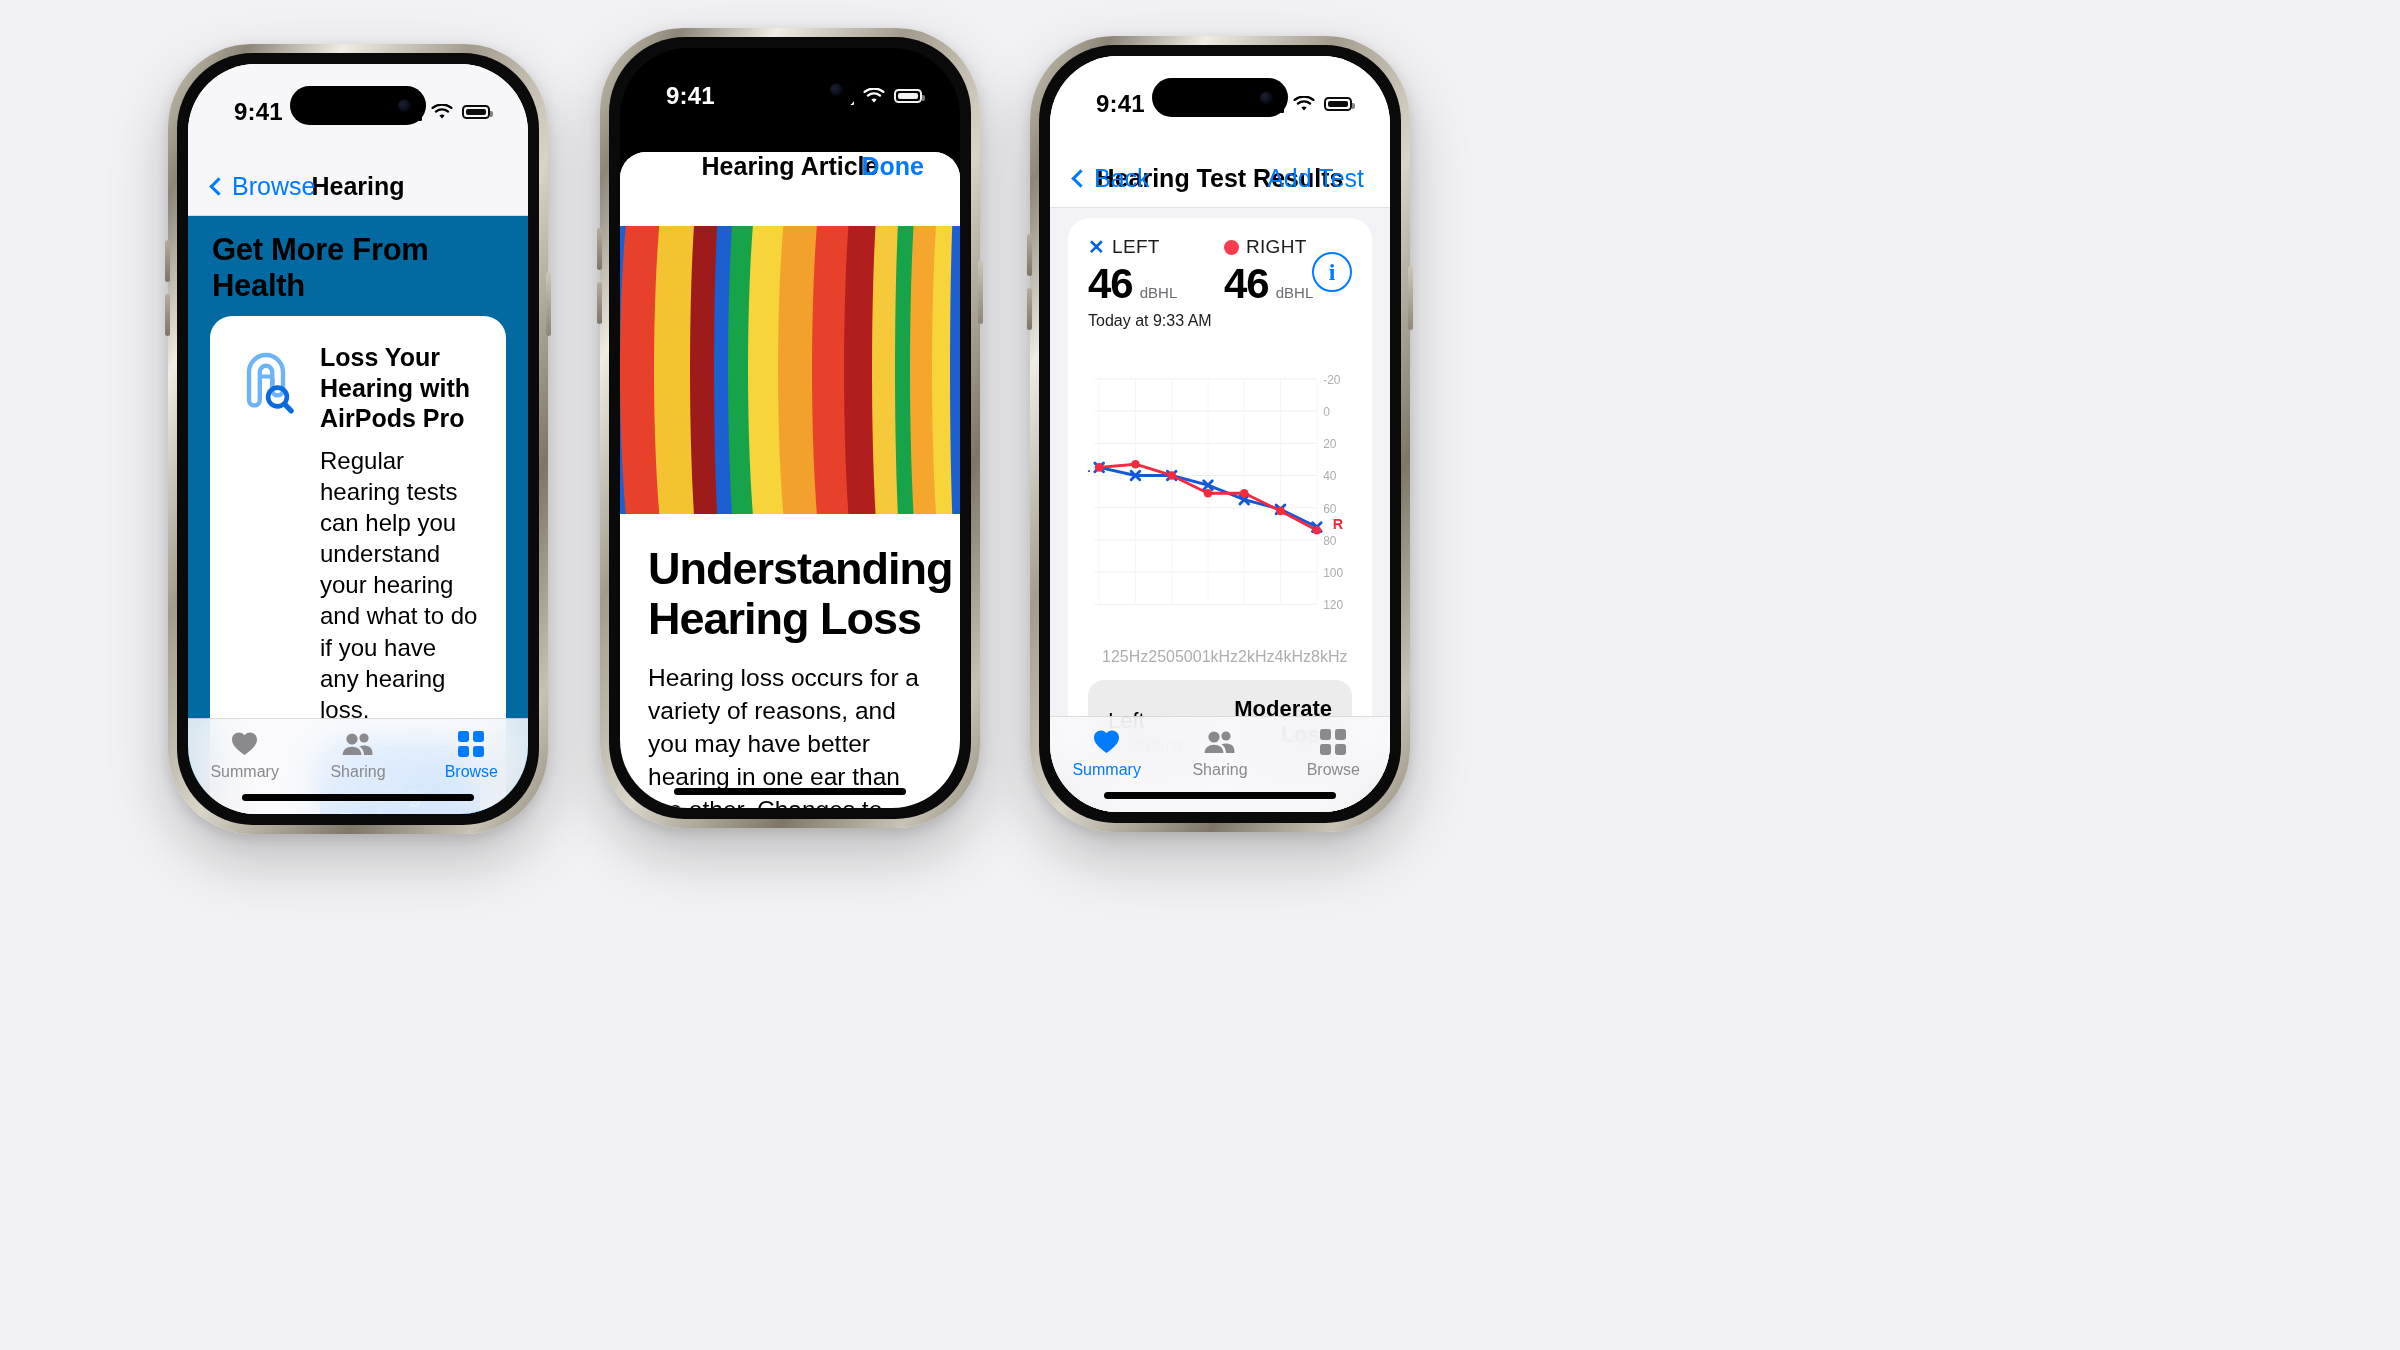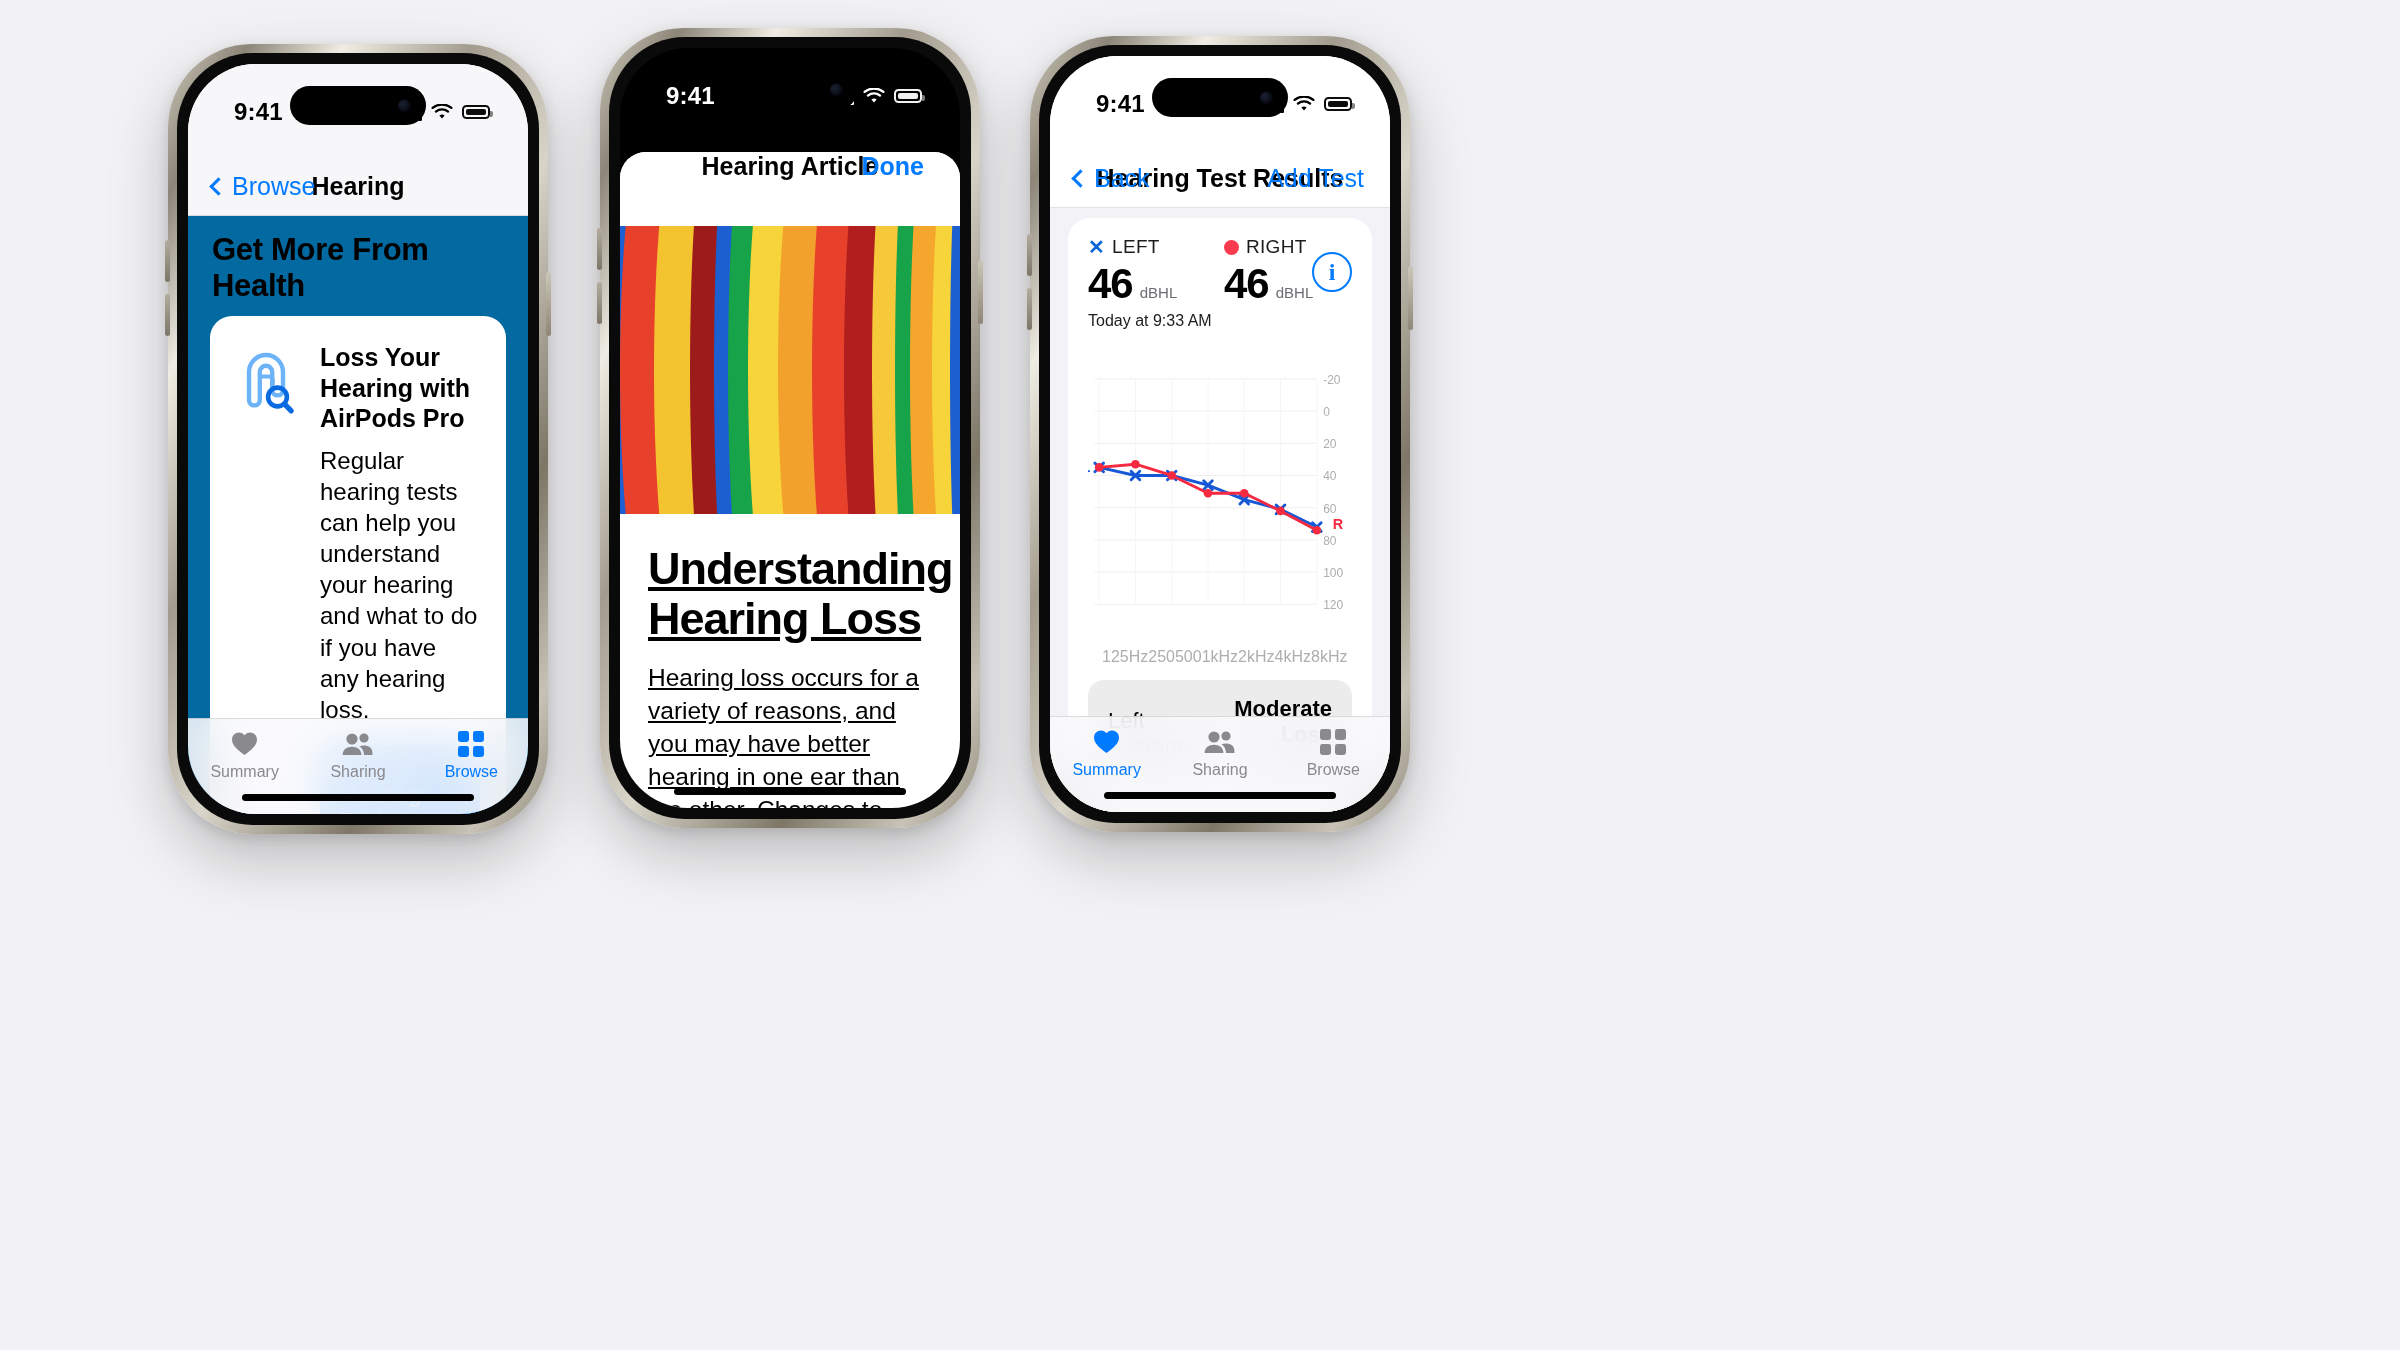--- a/index.html
+++ b/index.html
@@ -99,21 +99,21 @@
              width:232px; height:7px; border-radius:4px; background:#000; z-index:26; }
 
   
   .sheet { position:absolute; top:104px; left:0; right:0; bottom:0; background:#fff;
            border-radius:26px 26px 0 0; overflow:hidden; z-index:10; }
   .sheet-nav { height:74px; display:flex; align-items:flex-start; justify-content:center;
                position:relative; background:#fff; }
   .sheet-nav .t { font-size:25px; font-weight:700; color:#000; }
   .sheet-nav .done { position:absolute; right:36px; font-size:25px; font-weight:600; color:#007aff; }
   .art-hero { height:288px; position:relative; overflow:hidden; background:#e8a33a; }
-  .art-body { padding:30px 28px 0;text-decoration:underline; }
+  .art-body { padding:30px 28px 0; }
   .art-h1 { font-size:45px; font-weight:700; line-height:1.1; letter-spacing:-1px; color:#000; }
   .art-p { font-size:24.5px; line-height:1.35; color:#000; margin-top:18px; }
 
   
   .rescard { background:#fff; border-radius:22px; margin:10px 18px 0; padding:18px 20px 20px; position:relative; }
   .ear-row { display:flex; align-items:flex-start; gap:8px; }
   .ear { width:150px; }
   .ear-lab { display:flex; align-items:center; gap:7px; font-size:19px; color:#1c1c1e; letter-spacing:.3px; }
   .xmark { color:#0a66d6; font-weight:800; font-size:20px; line-height:1; }
   .dot { width:15px;height:15px;border-radius:50%; background:#fa3b4e; display:inline-block; }

